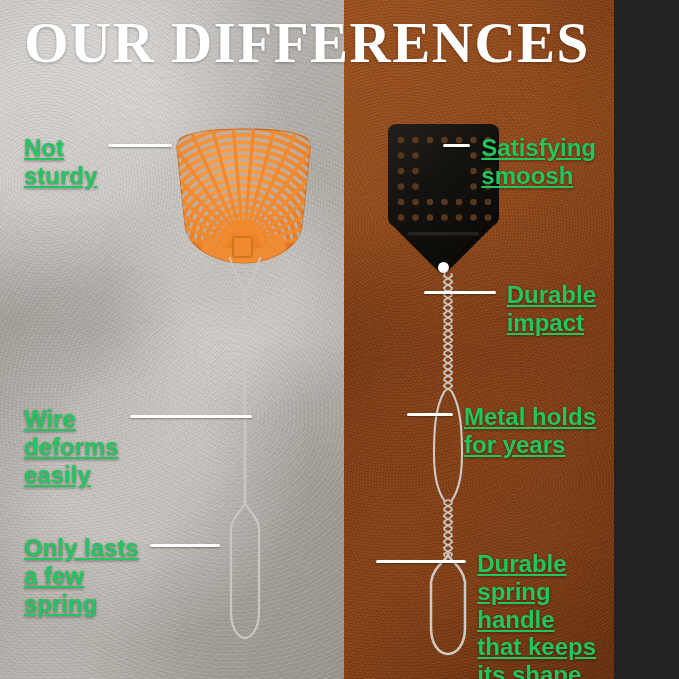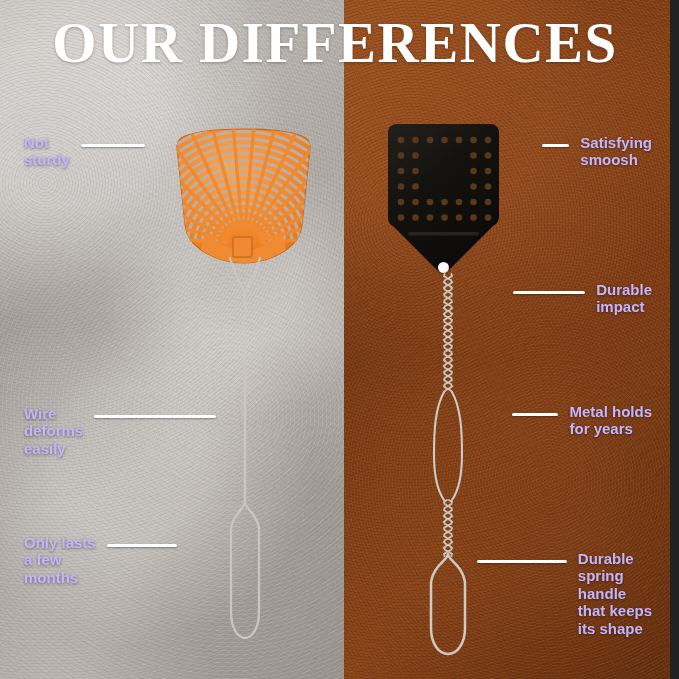--- a/index.html
+++ b/index.html
@@ -1,20 +1,20 @@
 <!DOCTYPE html>
 <html><head>
 <meta charset="utf-8">
 <style>
   html,body{margin:0;padding:0;background:#222;}
   *{box-sizing:border-box;}
 
   #stage{
     position:relative;
-    width:670px;height:679px;
+    width:614px;height:679px;
     overflow:hidden;
     font-family:"Liberation Sans", sans-serif;
     user-select:none;
   }
 
   
   .bg{position:absolute;top:0;bottom:0;}
   .bg-left{
     left:0;width:344px;
     background-color:#b3aeaa;
@@ -68,25 +68,26 @@
     letter-spacing:1.5px;
     color:#fff;
     text-shadow:0 1px 3px rgba(0,0,0,.30);
     white-space:nowrap;
   }
 
   
   .callout{position:absolute;display:flex;align-items:flex-start;}
   .callout .txt{
     font-weight:700;
-    font-size:15px;
+    font-size:24px;
     line-height:1.16;
-    color:#c4b5fd;
+    color:#22c55e;
     text-shadow:0 1px 3px rgba(0,0,0,.45);
     white-space:pre-line;
+    text-decoration:underline;
   }
   .callout .rule{
     height:3px;background:#fff;border-radius:2px;
     margin-top:10px;flex:none;
     box-shadow:0 1px 2px rgba(0,0,0,.35);
   }
   .left-callout .txt{text-align:left;}
   .left-callout .rule{margin-left:11px;}
   .right-callout{flex-direction:row;}
   .right-callout .txt{text-align:left;}
@@ -312,21 +313,21 @@
   <div class="callout left-callout" style="left:24px;top:405px;">
     <div class="txt">Wire
 deforms
 easily</div>
     <div class="rule" style="width:122px;"></div>
   </div>
 
   <div class="callout left-callout" style="left:24px;top:534px;">
     <div class="txt">Only lasts
 a few
-months</div>
+spring</div>
     <div class="rule" style="width:70px;"></div>
   </div>
 
   <div class="callout right-callout" style="right:18px;top:134px;">
     <div class="rule" style="width:27px;"></div>
     <div class="txt">Satisfying
 smoosh</div>
   </div>
 
   <div class="callout right-callout" style="right:18px;top:281px;">

